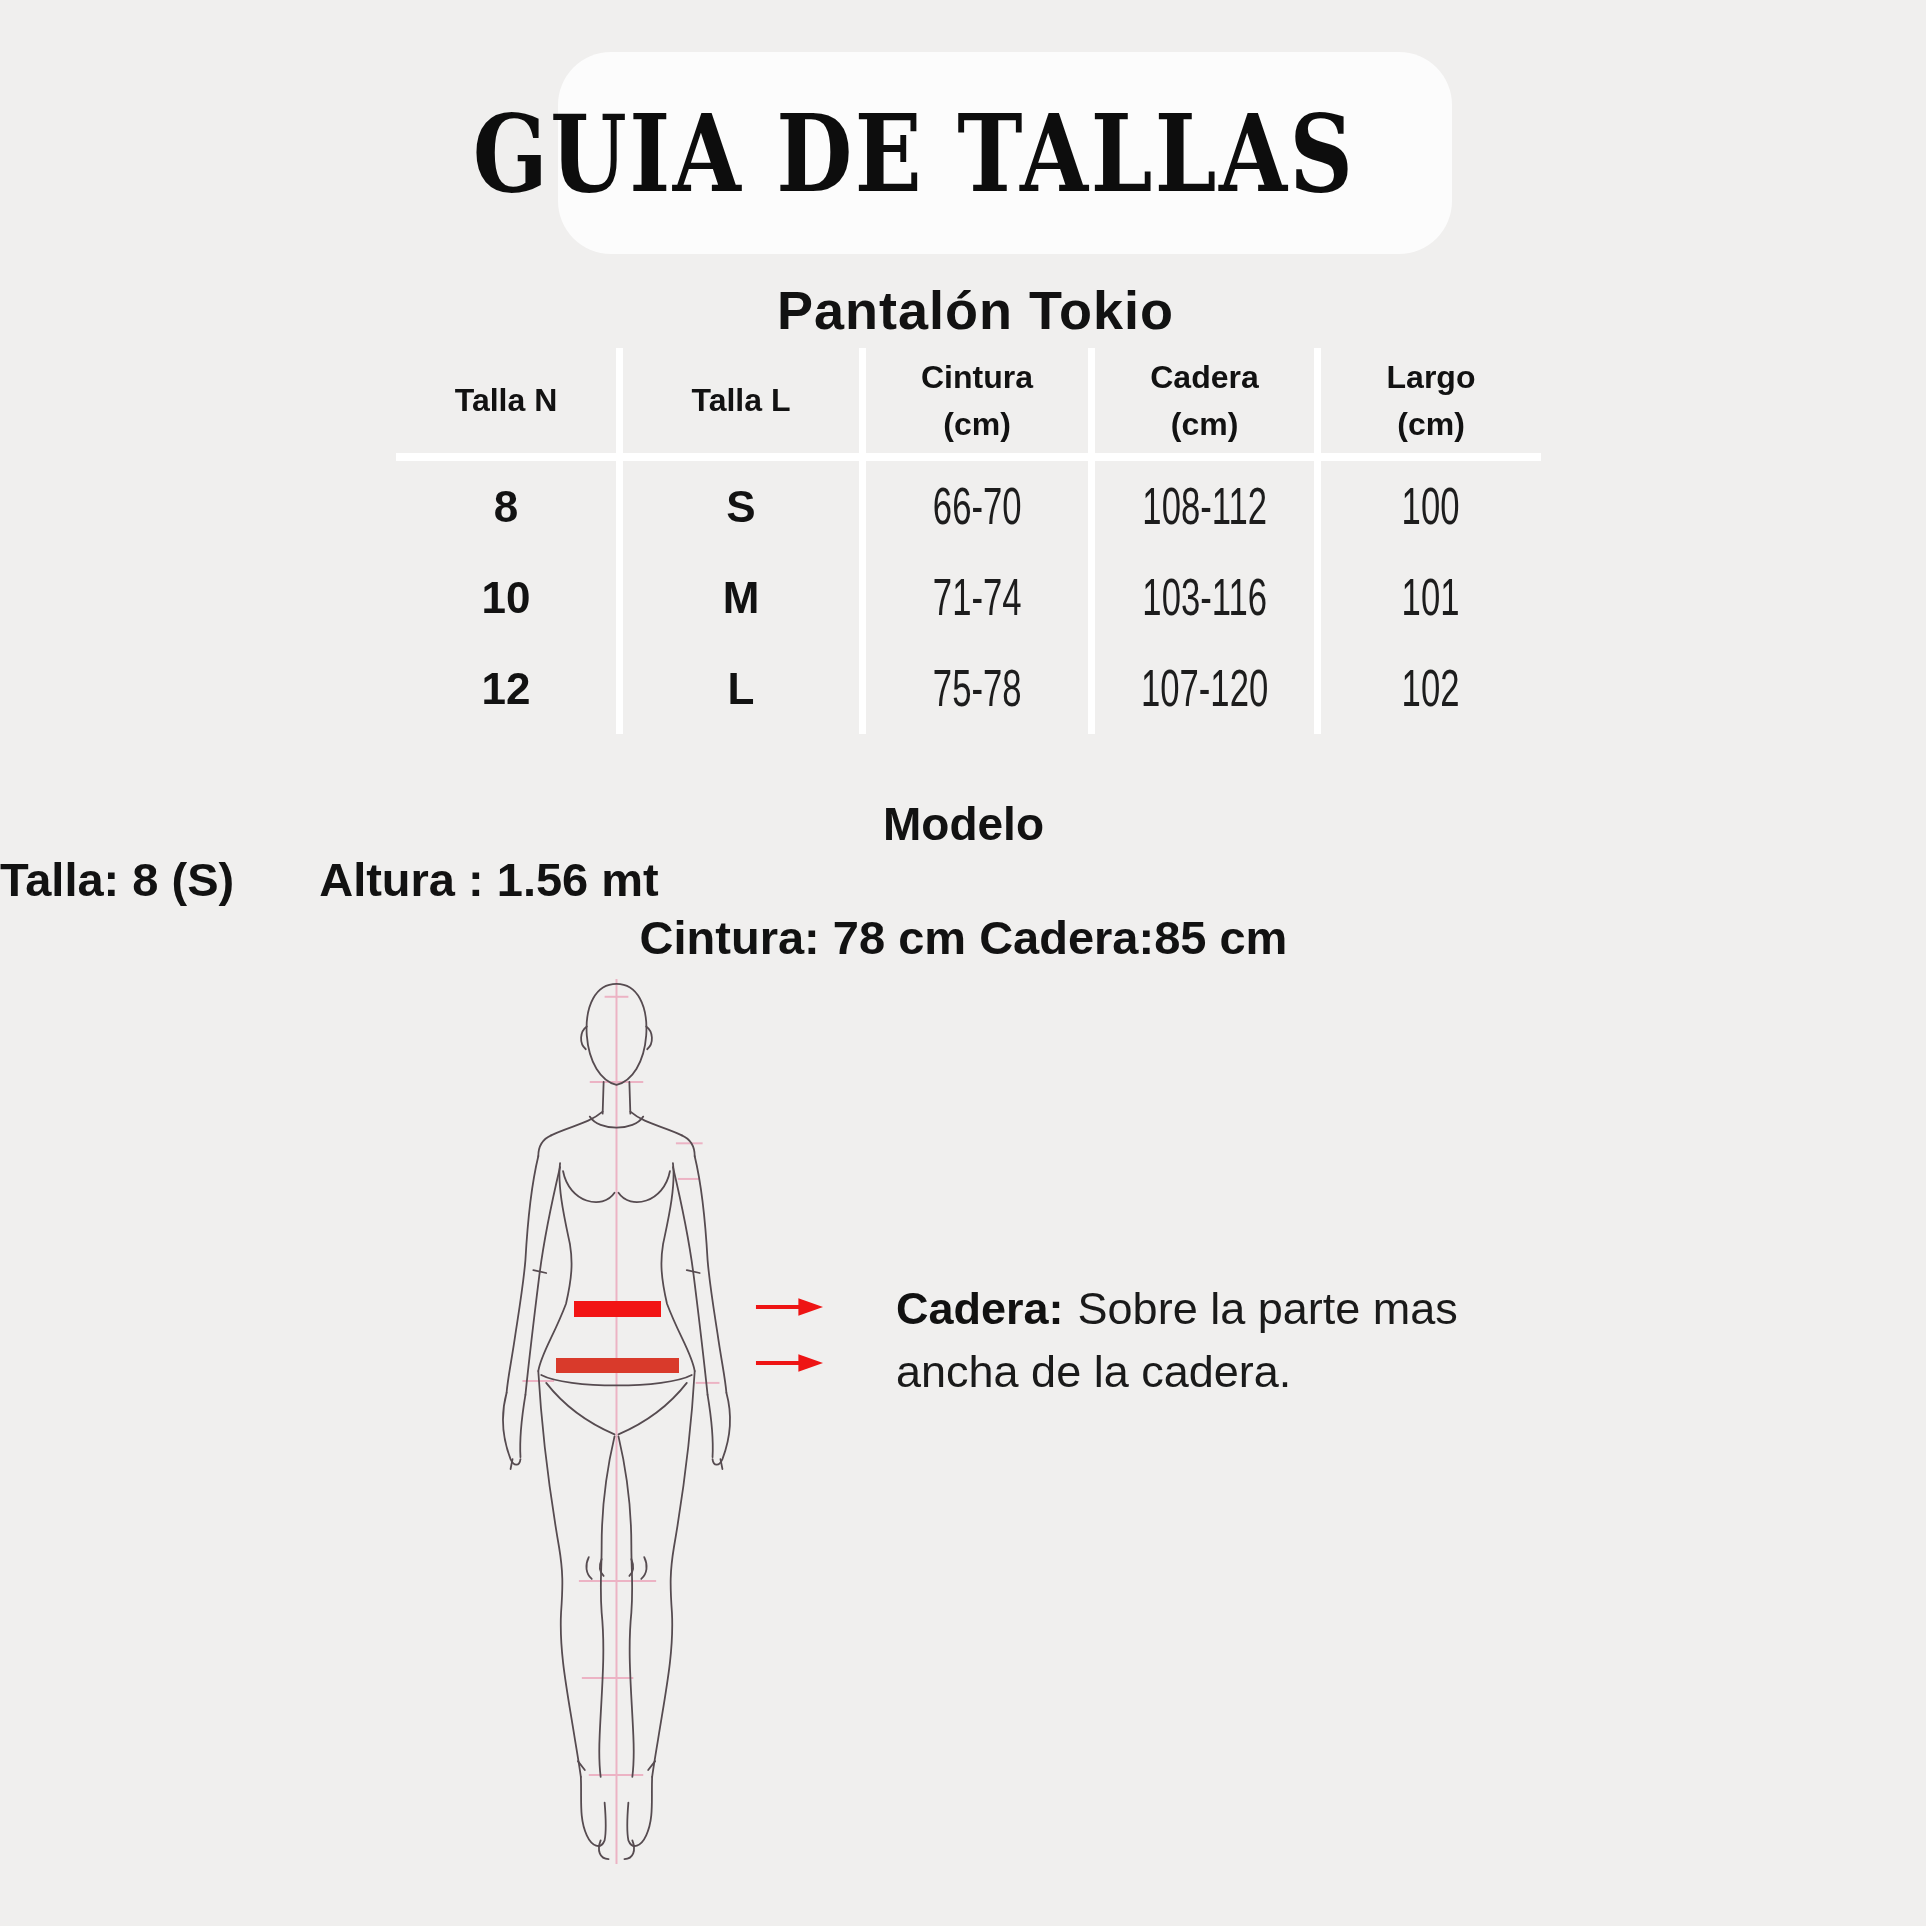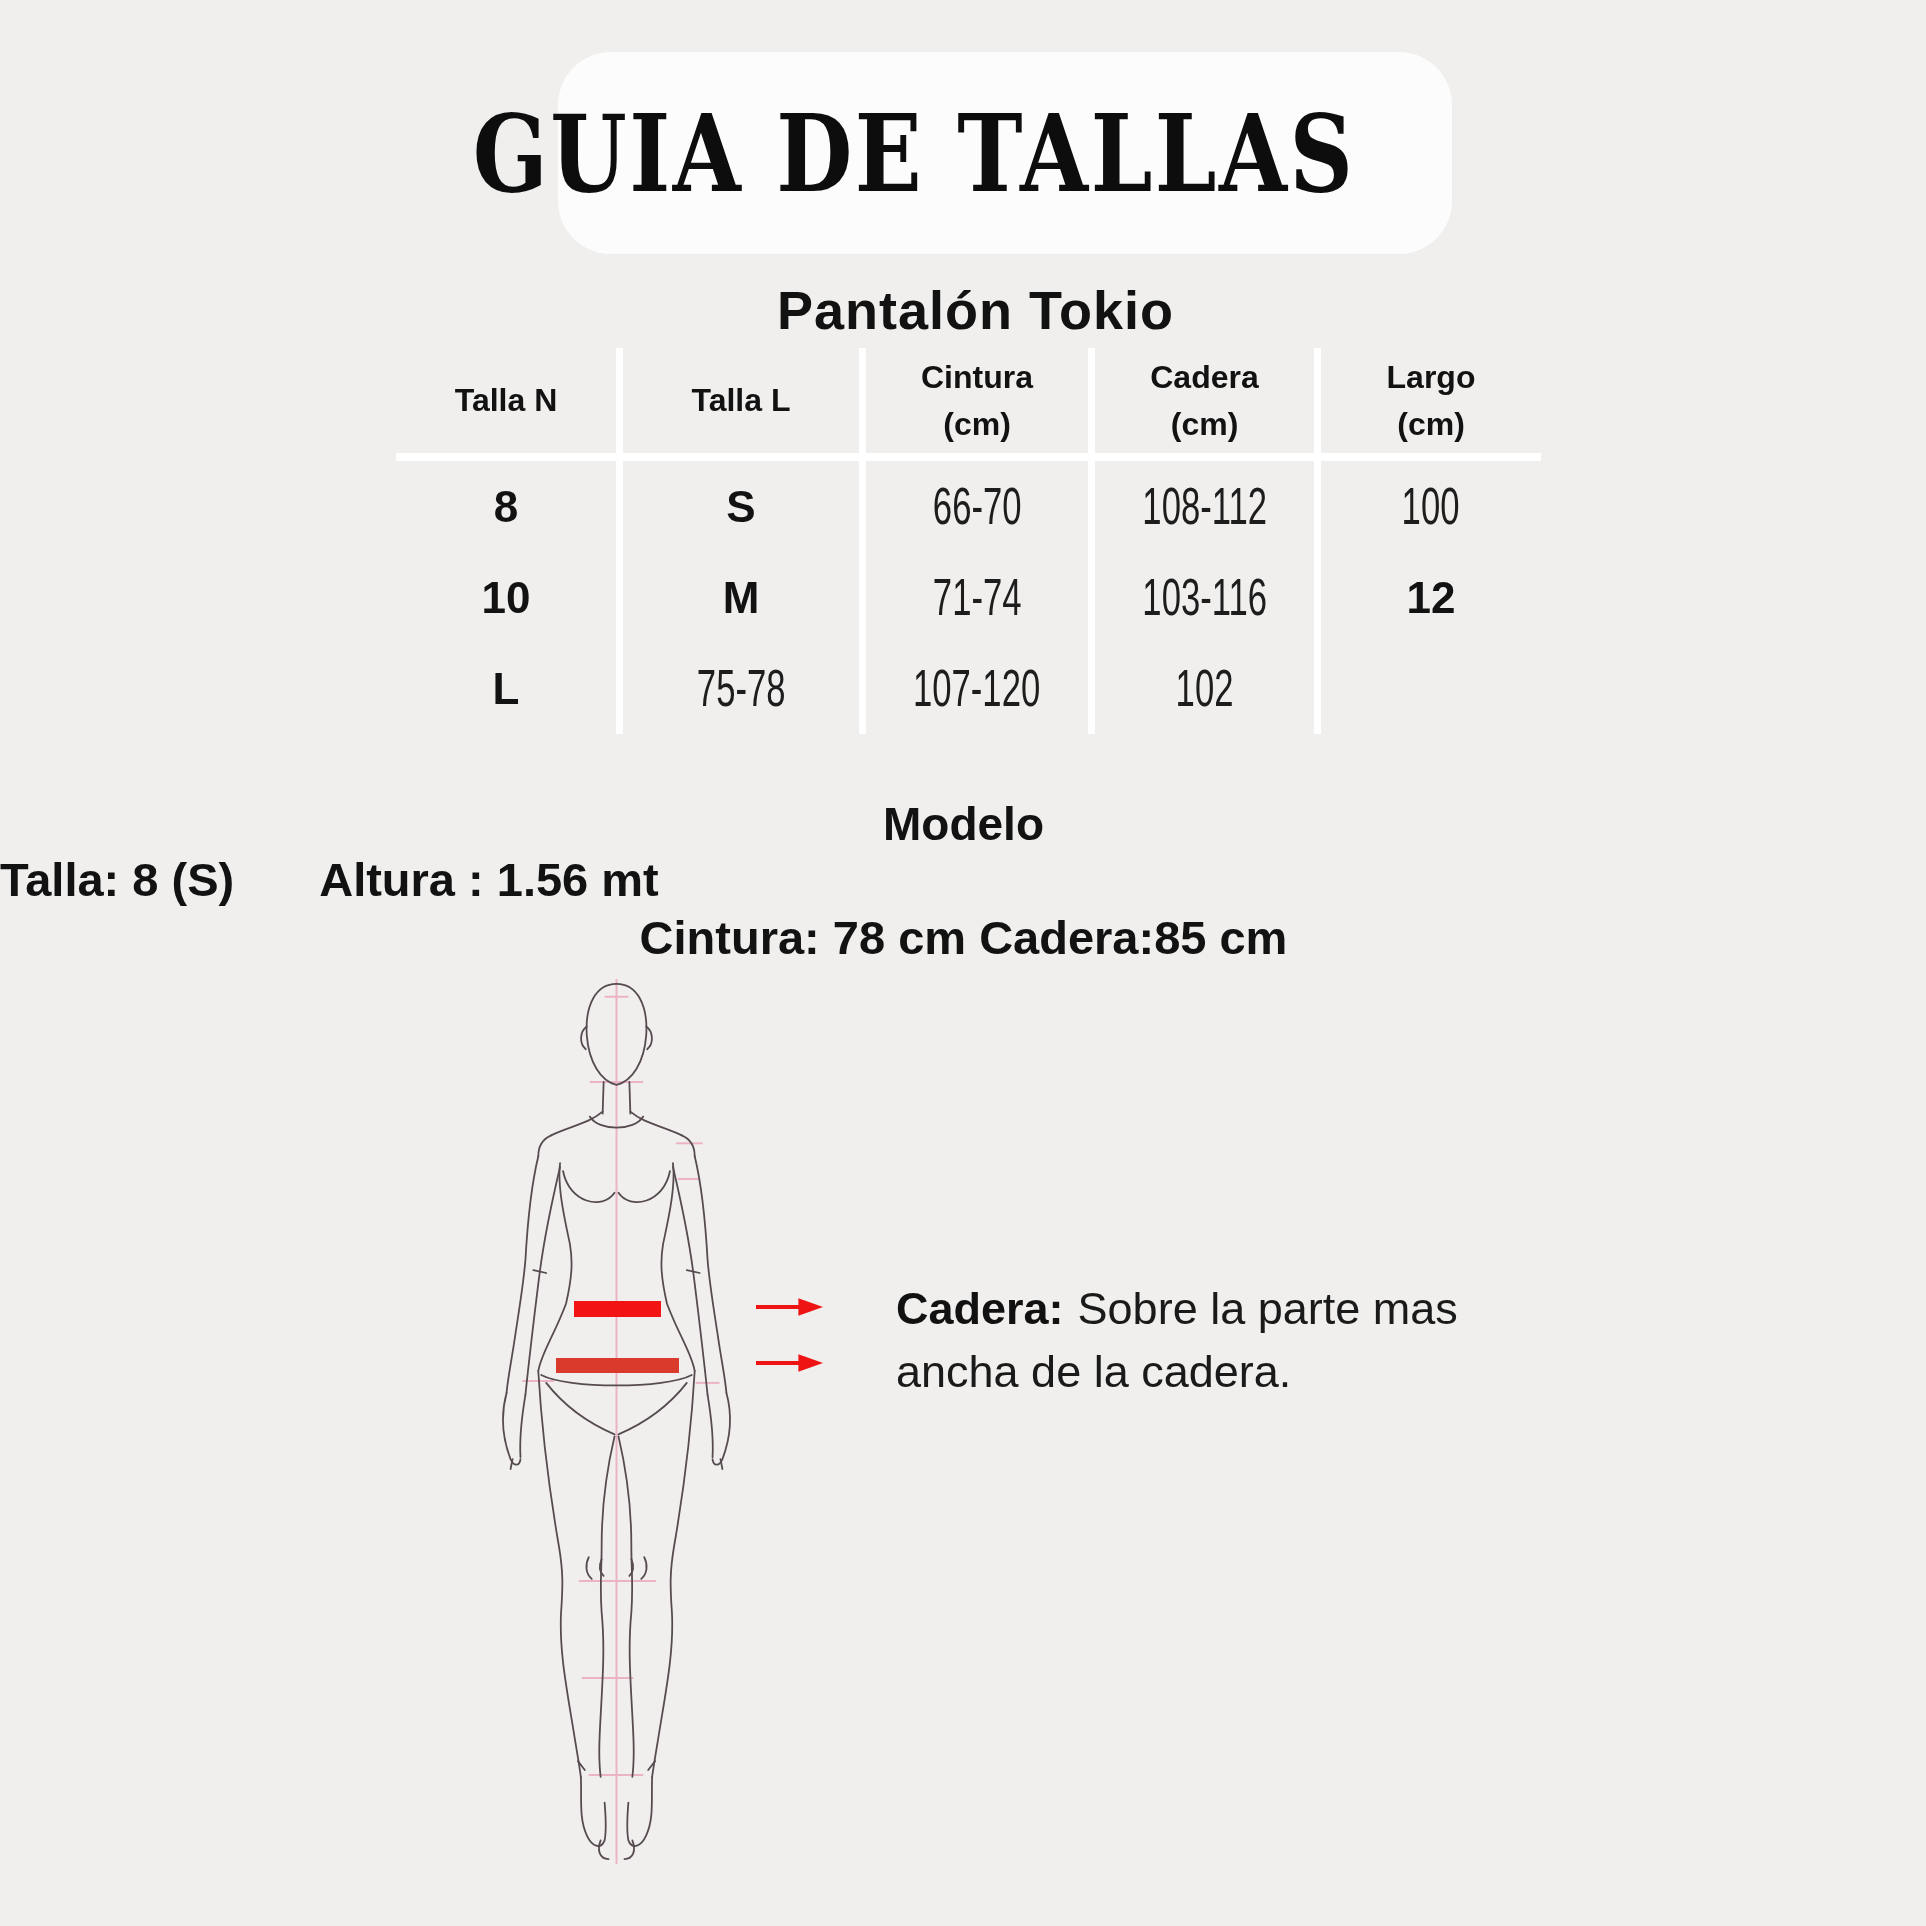--- a/index.html
+++ b/index.html
@@ -120,20 +120,23 @@
         <span>10</span>
       </div>
     <div class="cell td name">
         <span>M</span>
       </div>
     <div class="cell td">
         <span class="cond">71-74</span>
       </div>
     <div class="cell td">
         <span class="cond">103-116</span>
+      </div>
+    <div class="cell td">
+        <span class="cond">101</span>
       </div>
 
     <div class="cell td name">
         <span>12</span>
       </div>
     <div class="cell td name">
         <span>L</span>
       </div>
     <div class="cell td">
         <span class="cond">75-78</span>

